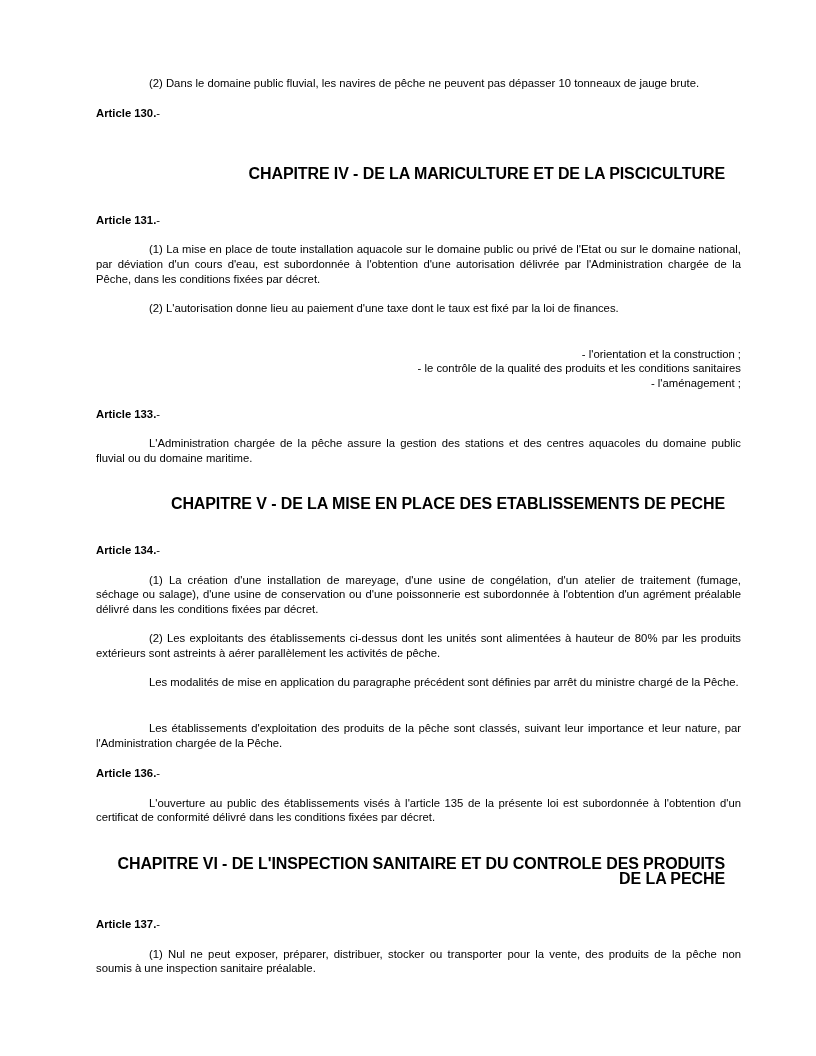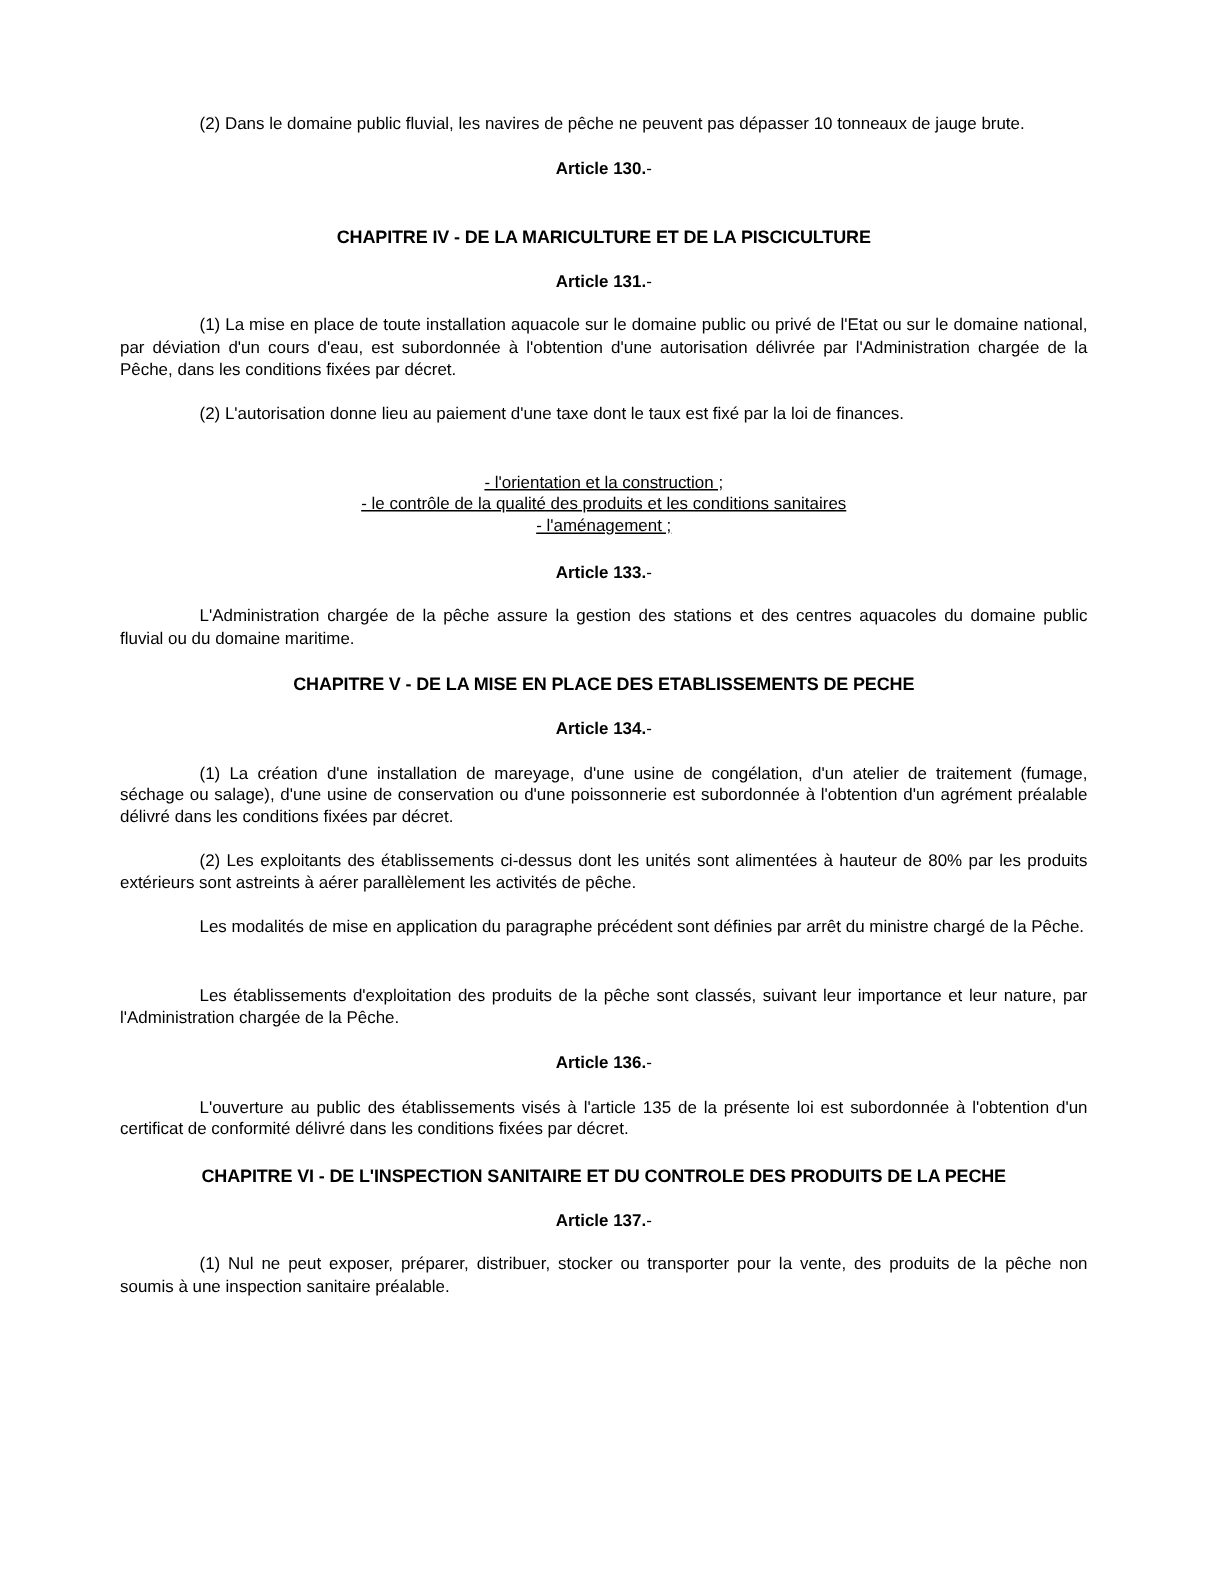--- a/index.html
+++ b/index.html
@@ -12,21 +12,21 @@
     position: relative;
     width: 816px;
     height: 1056px;
     background: #ffffff;
     margin: 0 auto;
     overflow: hidden;
     box-sizing: border-box;
   }
   .content {
     position: absolute;
-    left: 80px;
+    left: 96px;
     top: 76px;
     width: 645px;
     font-family: "Liberation Sans", "DejaVu Sans", sans-serif;
     font-size: 11.3px;
     line-height: 14.6px;
     color: #000000;
     font-stretch: condensed;
     -webkit-font-smoothing: none;
   }
   
@@ -35,41 +35,40 @@
     text-align: justify;
     text-indent: 53px;
     hyphens: none;
     word-spacing: 0px;
   }
   
   p.article {
     margin: 0;
     font-weight: bold;
     text-indent: 0;
-    text-align: center;
+    text-align: left;
     letter-spacing: 0px;
   }
   p.article .dash {
     font-weight: normal;
   }
   
   p.chapter {
-    margin: 0;
+    margin: 16px;
     font-weight: bold;
     text-indent: 0;
-    text-align: center;
-    font-size: 12px;
+    text-align: right;
+    font-size: 16px;
     letter-spacing: -0.1px;
   }
   
   p.dashline {
     margin: 0;
     text-indent: 0;
-    text-align: center;
-    text-decoration: underline;
+    text-align: right;
   }
   .gap-md { height: 15px; }
   .gap-lg { height: 16px; }
 </style>
 </head>
 <body>
 
 <div class="page">
   <div class="content">
 

